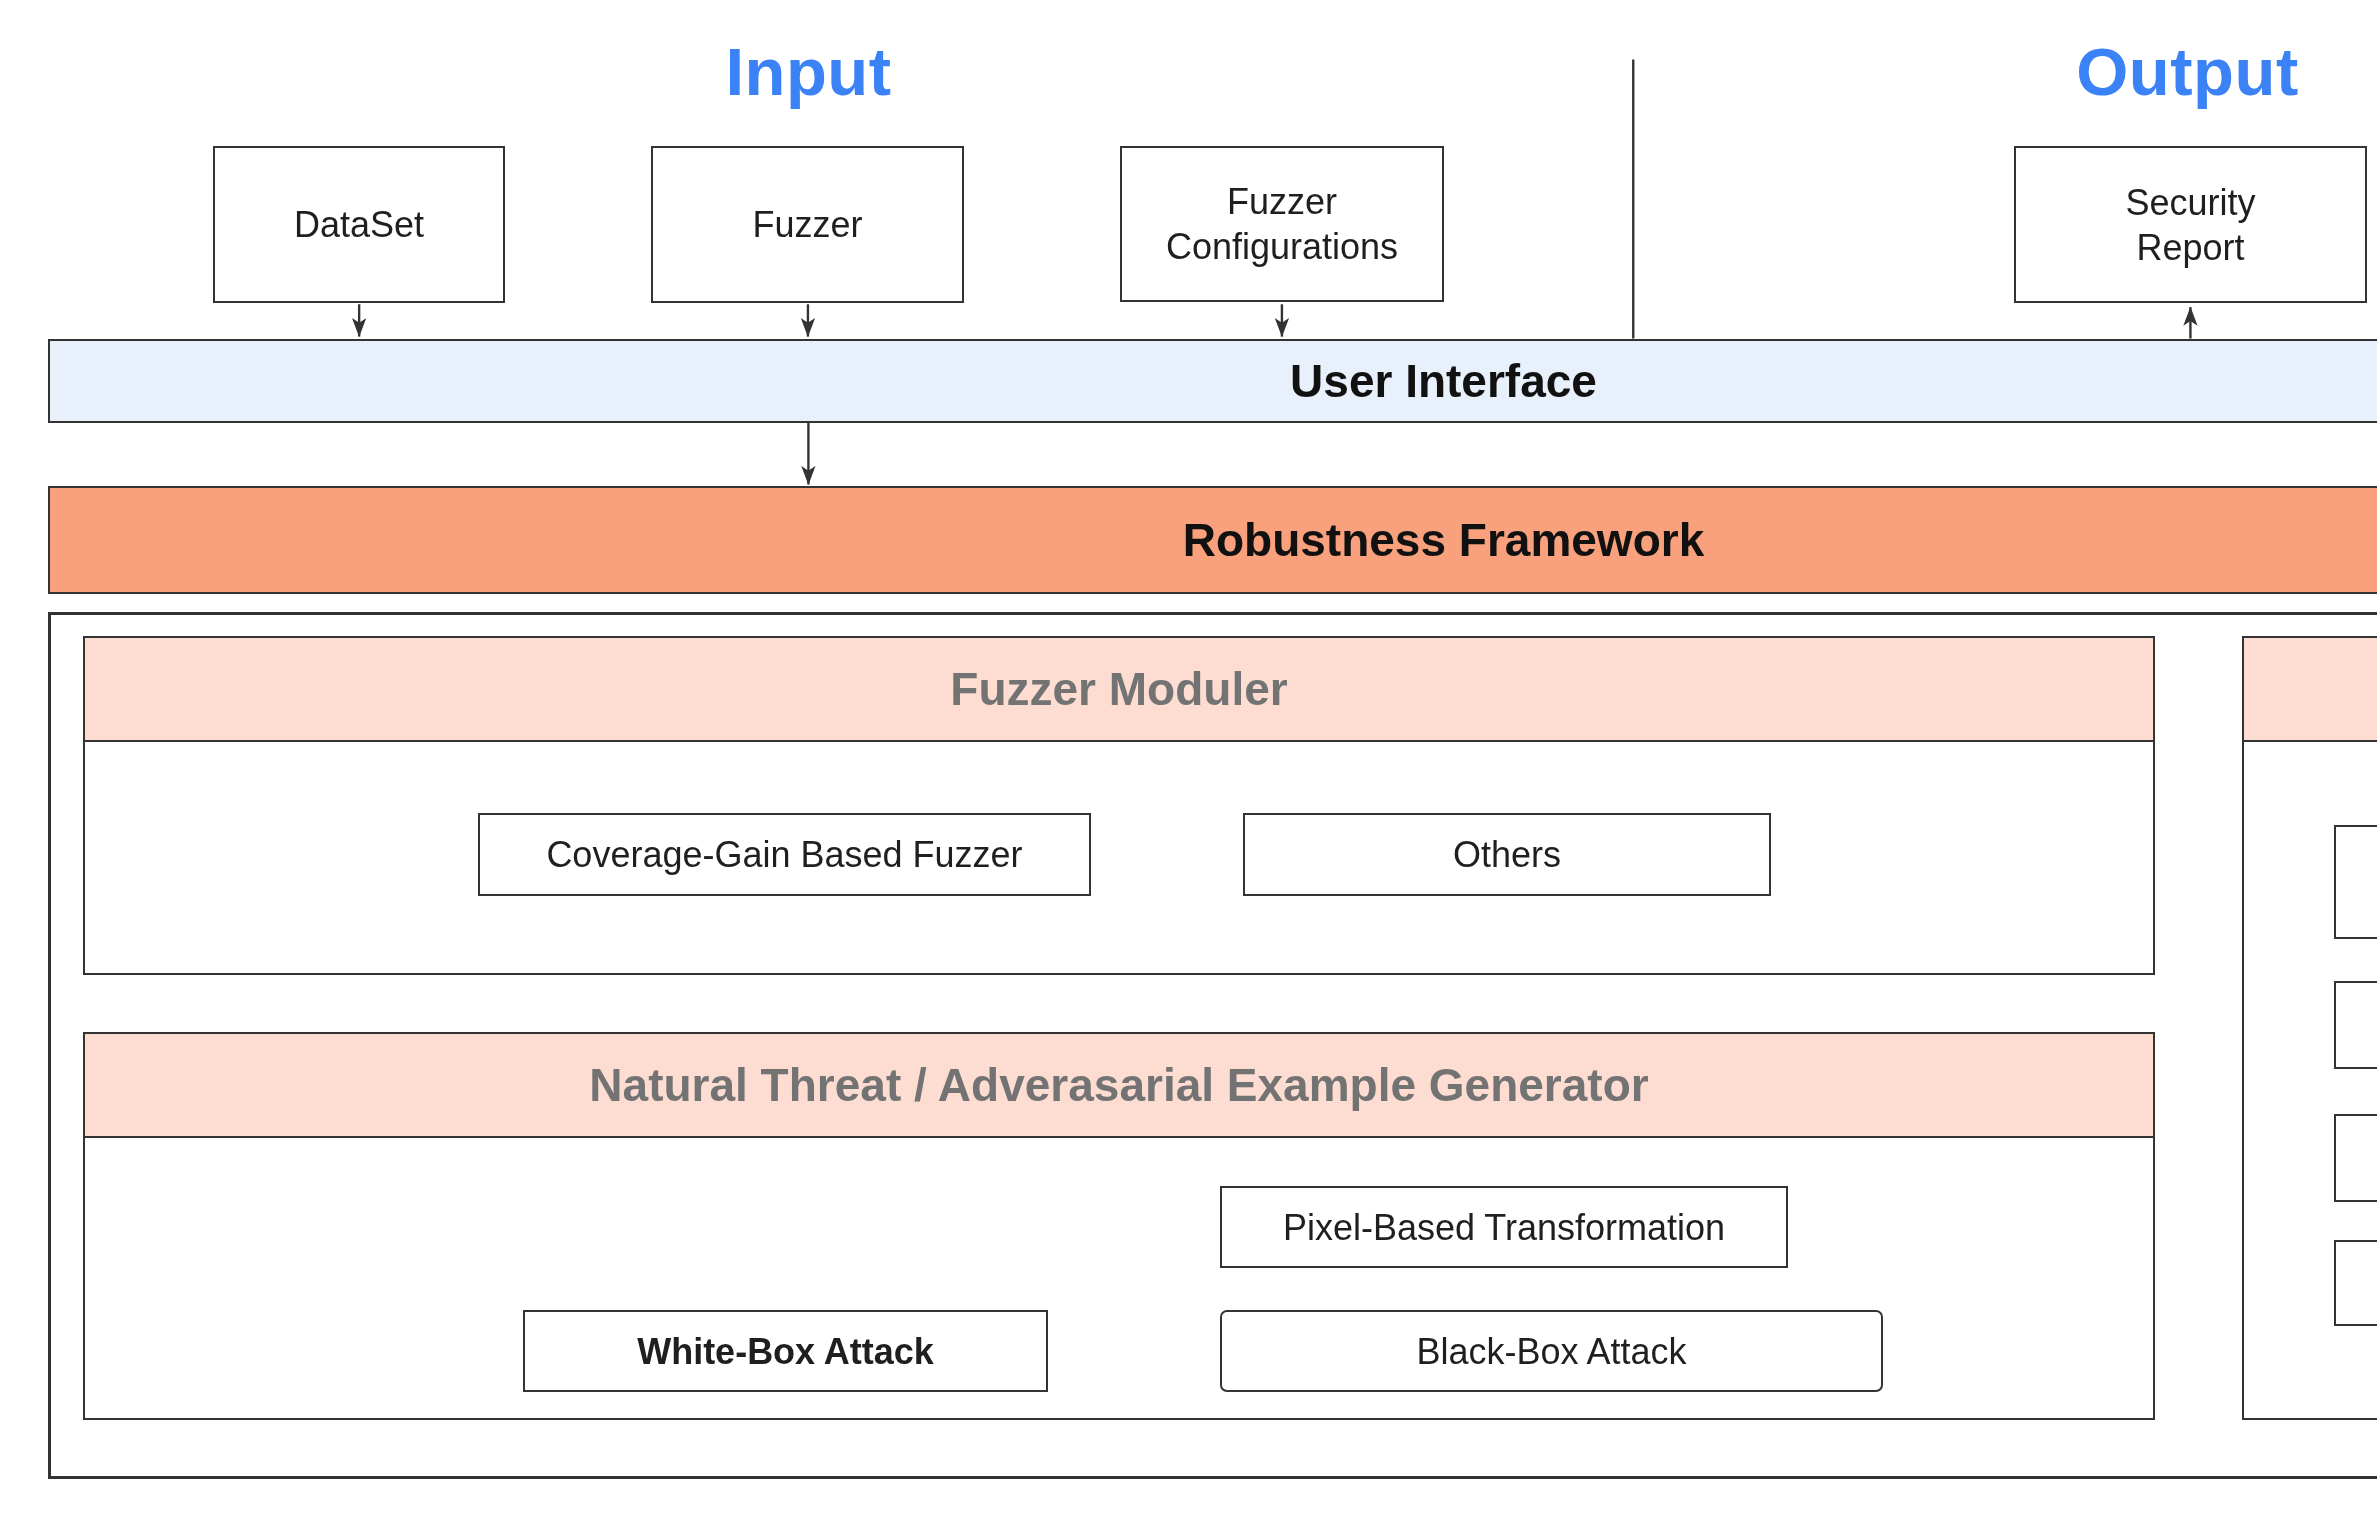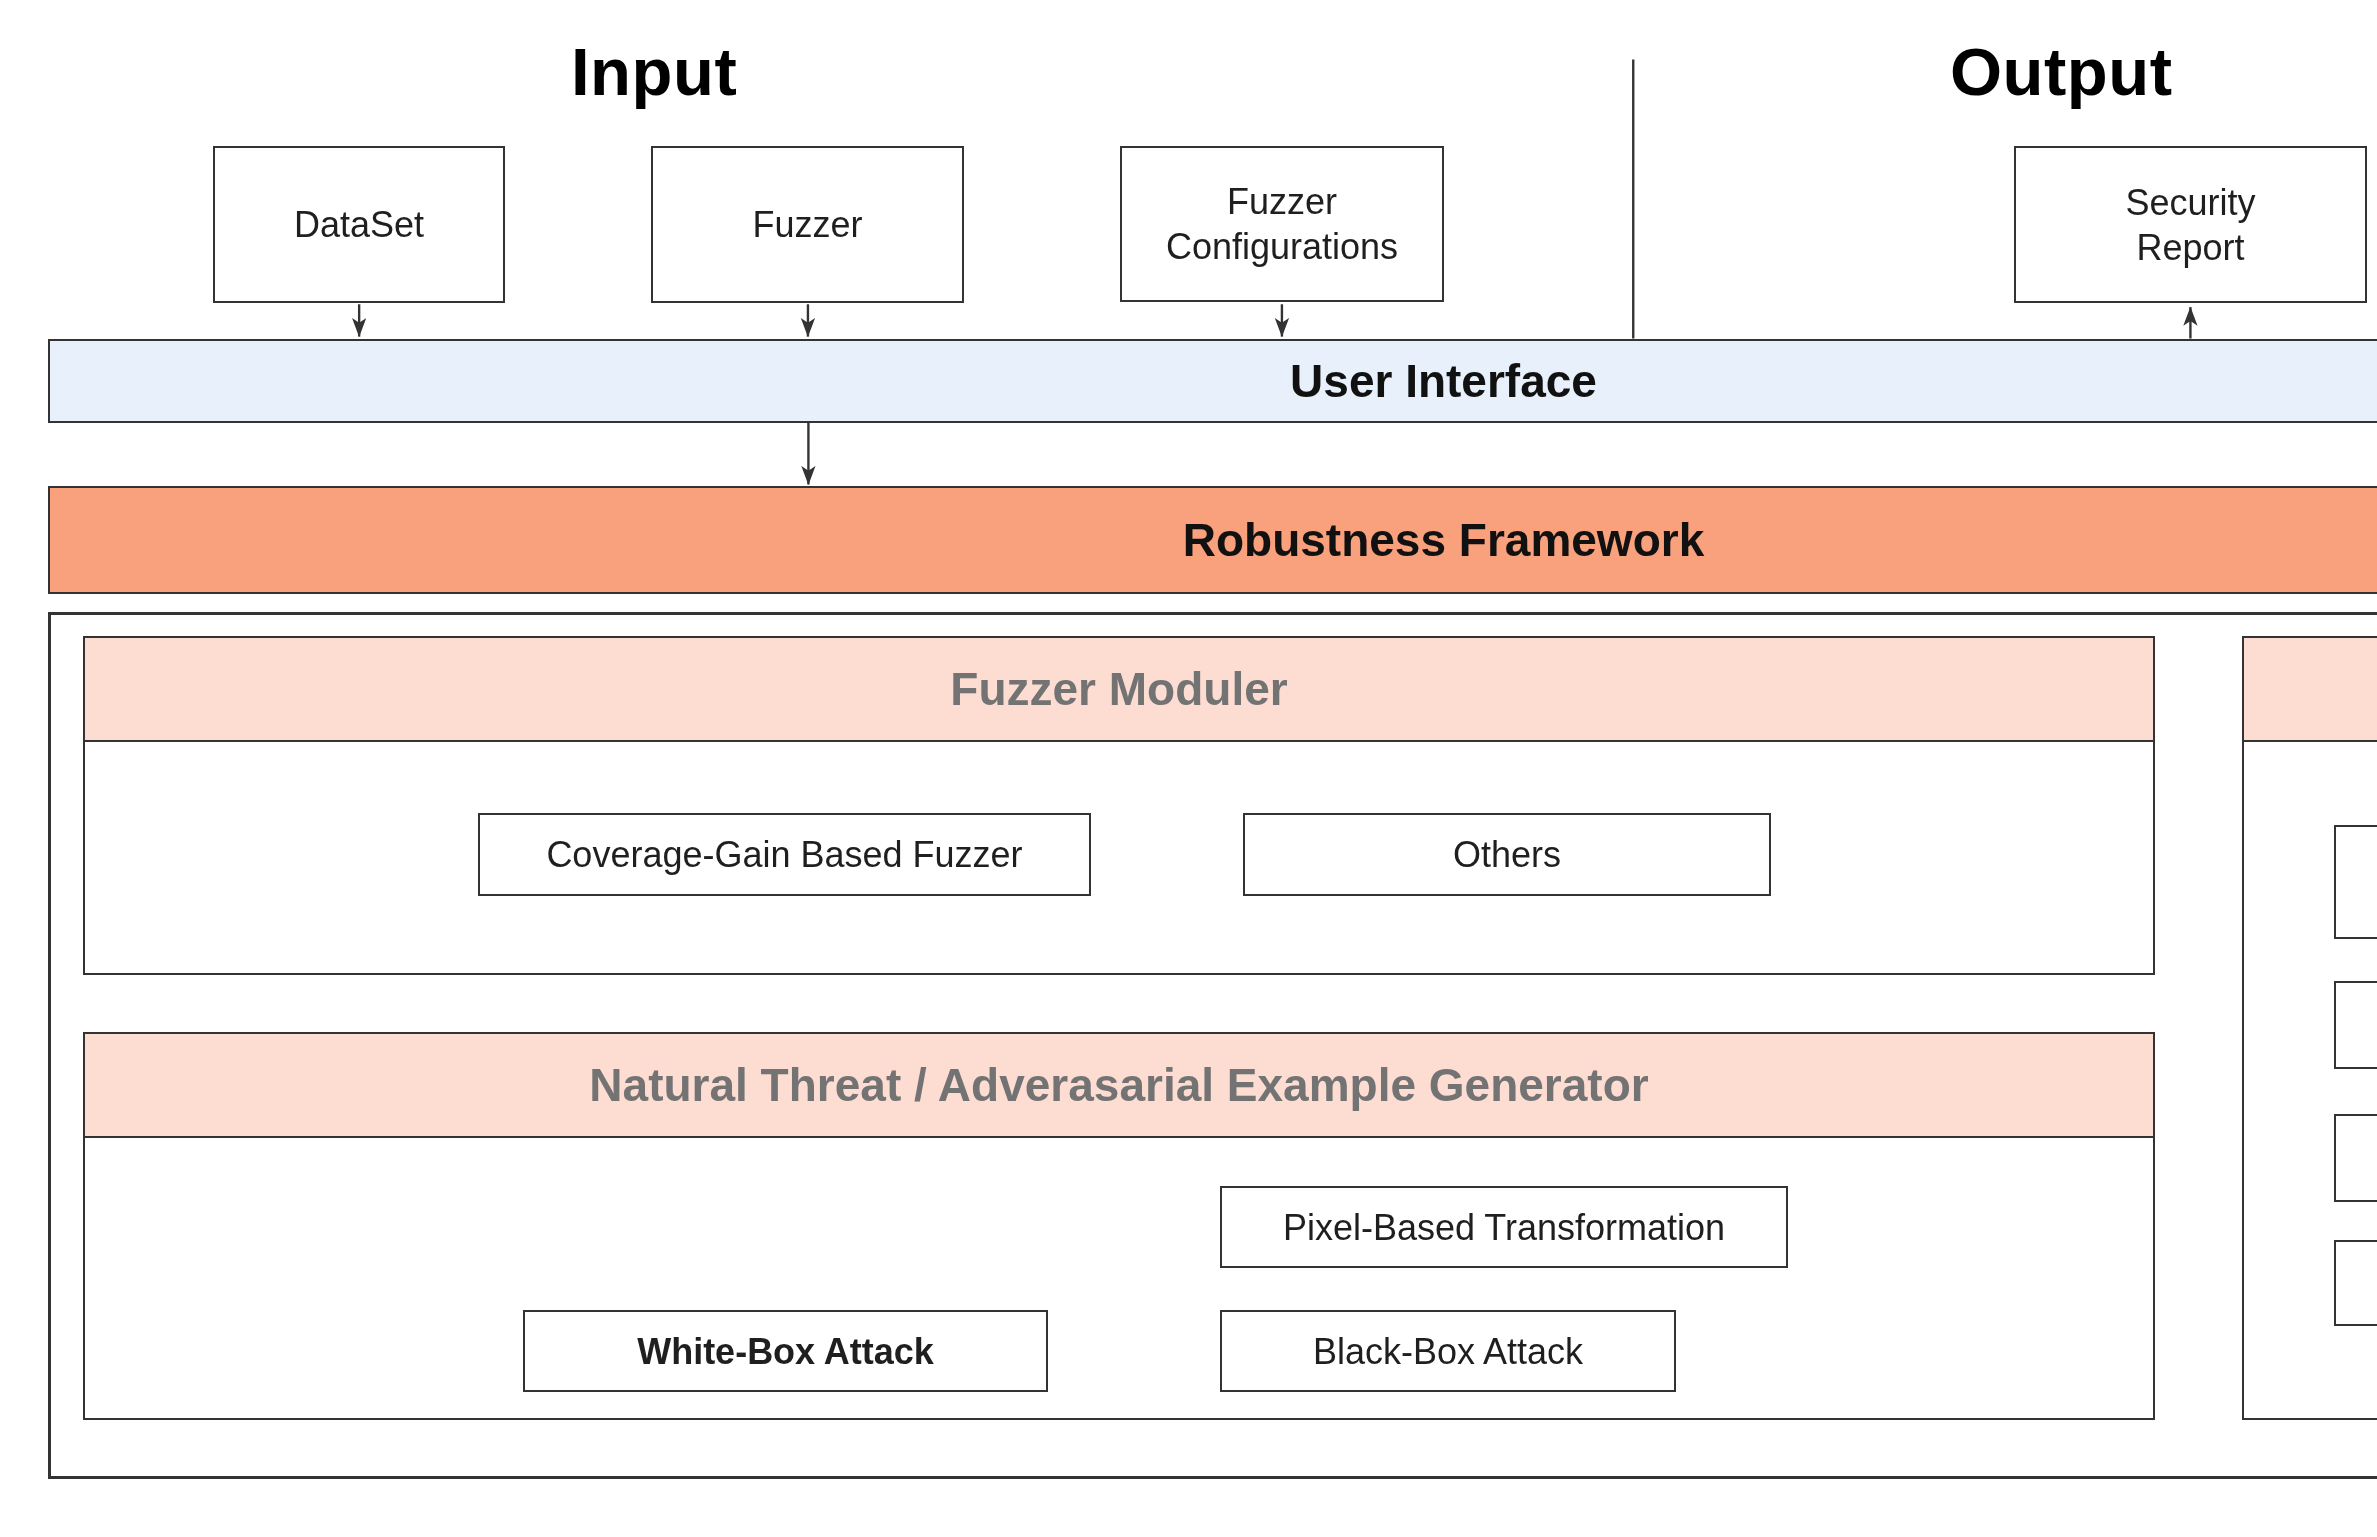--- a/index.html
+++ b/index.html
@@ -5,22 +5,22 @@
   :root{
     --line:#333333; --text:#1f1f1f; --blue:#E8F1FB; --salmon:#F9A17C;
     --pink:#FDDCD2; --bg:#FFFFFF;
   }
   html,body{margin:0;padding:0;background:var(--bg);}
   #canvas{
     position:relative; width:2899px; height:1537px; background:var(--bg);
     font-family:"Liberation Sans", sans-serif; color:var(--text); overflow:hidden;
   }
   .title{
-    position:absolute; font-size:67px; font-weight:700; 
-    color:#000000; letter-spacing:0.5px;
+    position:absolute; font-size:67px; font-weight:700; text-align:center;
+    color:#3b82f6; letter-spacing:0.5px;
   }
   .box{
     position:absolute; background:#fff; border:2.9px solid var(--line);
     box-sizing:border-box; display:flex; align-items:center; justify-content:center;
     text-align:center; font-size:36px; line-height:1.25; color:var(--text);
     white-space:pre-line;
   }
   .bar{
     position:absolute; border:2.9px solid var(--line); box-sizing:border-box;
     display:flex; align-items:center; justify-content:center;
@@ -110,21 +110,21 @@
   <div class="panel" style="left:83px; top:1032px; width:2072px; height:388px;">
     <div class="phead">
       <span>Natural Threat / Adverasarial Example Generator</span>
     </div>
     <div class="box" style="left:1135px; top:152px; width:568px; height:82px; border-width:2.4px;">
       <span>Pixel-Based Transformation</span>
     </div>
     <div class="box" style="left:438px; top:276px; width:525px; height:82px; border-width:2.4px;font-weight:bold;">
       <span>White-Box Attack</span>
     </div>
-    <div class="box" style="left:1135px; top:276px; width:456px; height:82px; border-width:2.4px;">
+    <div class="box" style="left:1135px; top:276px; width:663px; height:82px; border-width:2.4px;border-radius:7px;">
       <span>Black-Box Attack</span>
     </div>
   </div>
 
   <div class="panel" style="left:2242px; top:636px; width:562px; height:784px;">
     <div class="phead">
       
     </div>
     <div class="box" style="left:90px; top:187px; width:374px; height:114px; border-width:2.4px;">
       

